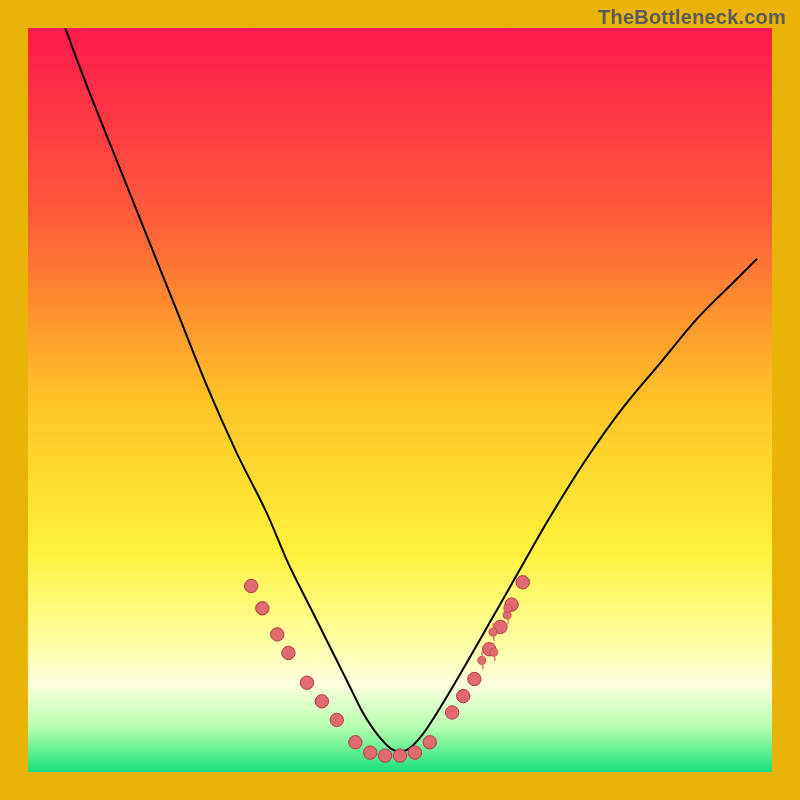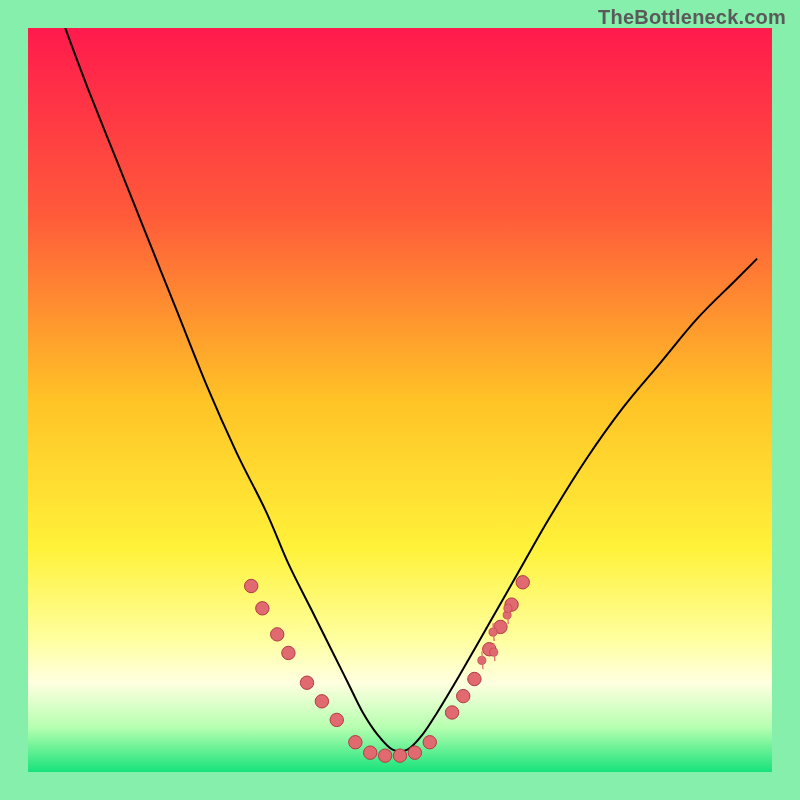--- a/index.html
+++ b/index.html
@@ -8,21 +8,21 @@
     width: 800px;
     height: 800px;
     background: #000;
     overflow: hidden;
     font-family: Arial, Helvetica, sans-serif;
   }
   .frame {
     position: relative;
     width: 800px;
     height: 800px;
-    background: #86efac;
+    background: #eab308;
   }
   .watermark {
     position: absolute;
     top: 6px;
     right: 14px;
     color: #5a5a5a;
     font-size: 20px;
     font-weight: 600;
     letter-spacing: 0.2px;
     z-index: 5;

